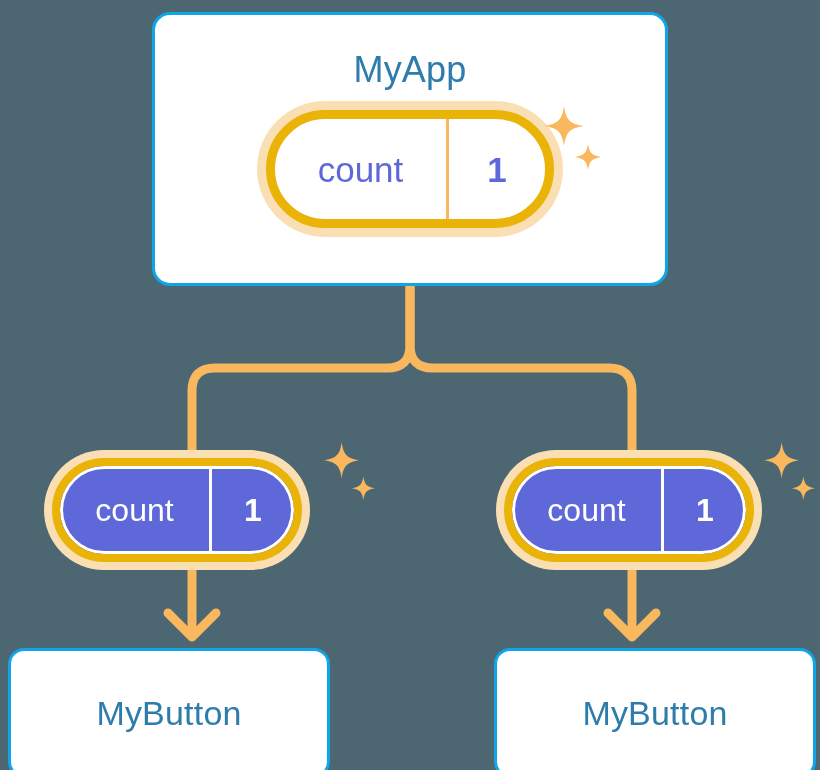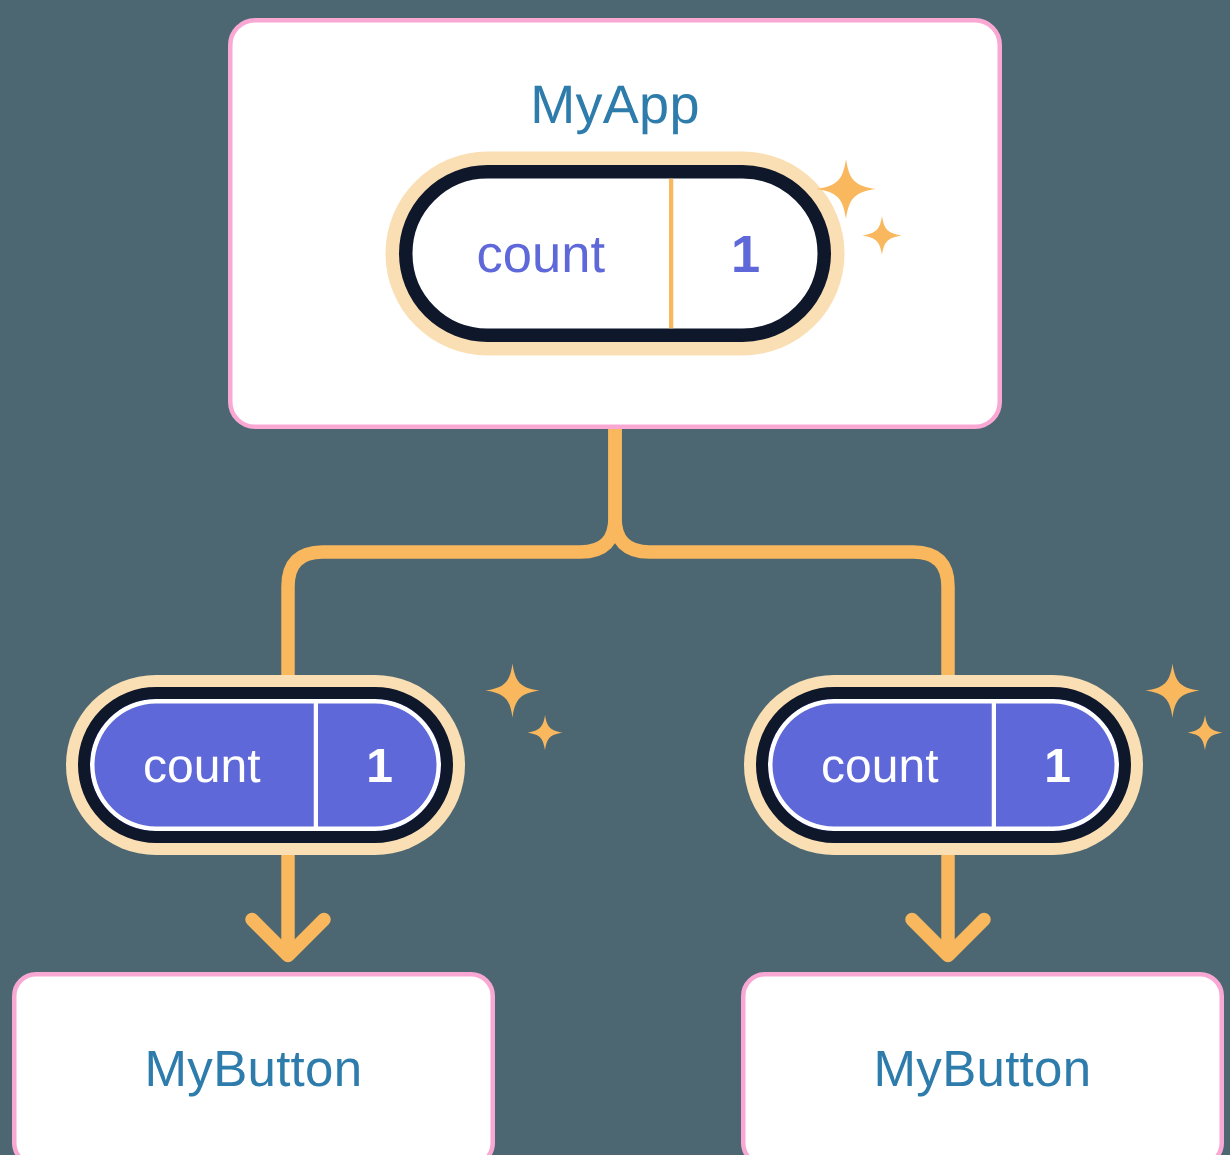--- a/index.html
+++ b/index.html
@@ -26,21 +26,21 @@
     left: 0;
     top: 0;
     width: 820px;
     height: 770px;
   }
 
   
   .card {
     position: absolute;
     background: #ffffff;
-    border: 3px solid #f9a8d4;
+    border: 3px solid #0ea5e9;
     border-radius: 16px;
     box-sizing: border-box;
     display: flex;
     flex-direction: column;
     align-items: center;
     z-index: 3;
   }
   .card-title {
     color: #2d7cab;
     font-size: 33px;
@@ -83,21 +83,21 @@
   .pill-wrap {
     position: absolute;
     z-index: 4;
   }
   .pill {
     position: relative;
     box-sizing: border-box;
     display: flex;
     align-items: stretch;
     border-radius: 999px;
-    border: 9px solid #0f172a;
+    border: 9px solid #eab308;
     
     box-shadow: 0 0 0 9px #fbdfb4;
   }
   .pill-key, .pill-val {
     display: flex;
     align-items: center;
     justify-content: center;
     box-sizing: border-box;
     line-height: 1;
     white-space: nowrap;

